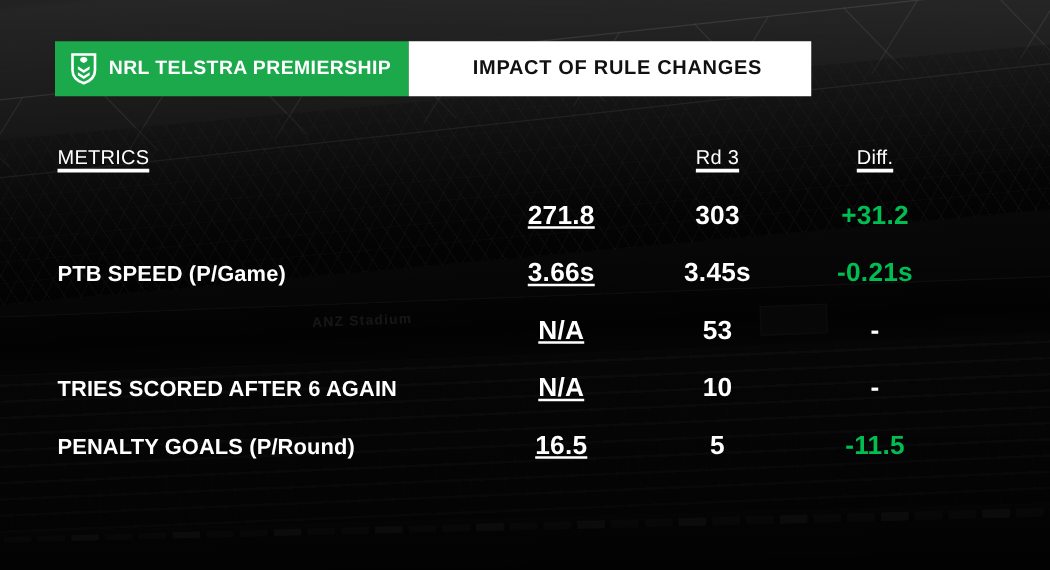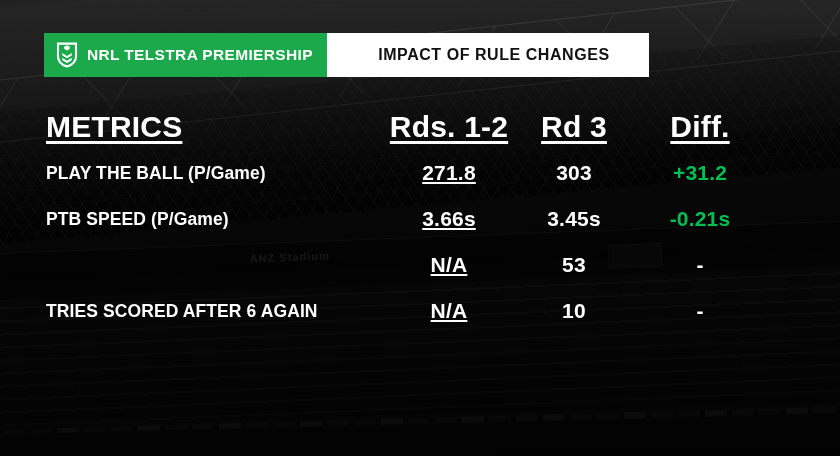--- a/index.html
+++ b/index.html
@@ -182,22 +182,22 @@
     white-space: nowrap;
     transform: translateX(-50%);
   }
   .c-prev { left: 449px; text-decoration: underline; }
   .c-rd3  { left: 574px; }
   .c-diff { left: 700px; }
 
   
   .row-head .c-metric,
   .row-head .c-num {
-    font-size: 30px;
-    font-weight: bold;
+    font-size: 16px;
+    font-weight: normal;
     letter-spacing: .2px;
     text-decoration: underline;
     text-decoration-thickness: 2.5px;
     text-underline-offset: 4px;
   }
   
   .row-body .c-metric {
     font-size: 17.5px;
     font-weight: bold;
     letter-spacing: .1px;
@@ -301,27 +301,25 @@
 
     <div class="title-chip">
       <span class="title-text">IMPACT OF RULE CHANGES</span>
     </div>
   </div>
 
   <div class="table">
 
     <div class="row row-head">
       <span class="c-metric">METRICS</span>
-      <span class="c-num c-prev">Rds. 1-2</span>
       <span class="c-num c-rd3">Rd 3</span>
       <span class="c-num c-diff">Diff.</span>
     </div>
 
     <div class="row row-body">
-      <span class="c-metric">PLAY THE BALL (P/Game)</span>
       <span class="c-num c-prev">271.8</span>
       <span class="c-num c-rd3">303</span>
       <span class="c-num c-diff pos">+31.2</span>
     </div>
 
     <div class="row row-body">
       <span class="c-metric">PTB SPEED (P/Game)</span>
       <span class="c-num c-prev">3.66s</span>
       <span class="c-num c-rd3">3.45s</span>
       <span class="c-num c-diff neg">-0.21s</span>
@@ -334,15 +332,21 @@
     </div>
 
     <div class="row row-body">
       <span class="c-metric">TRIES SCORED AFTER 6 AGAIN</span>
       <span class="c-num c-prev">N/A</span>
       <span class="c-num c-rd3">10</span>
       <span class="c-num c-diff flat">-</span>
     </div>
 
 
+    <div class="row row-body">
+      <span class="c-metric">PENALTY GOALS (P/Round)</span>
+      <span class="c-num c-prev">16.5</span>
+      <span class="c-num c-rd3">5</span>
+      <span class="c-num c-diff neg">-11.5</span>
+    </div>
 
   </div>
 </div>
 
 </body></html>

